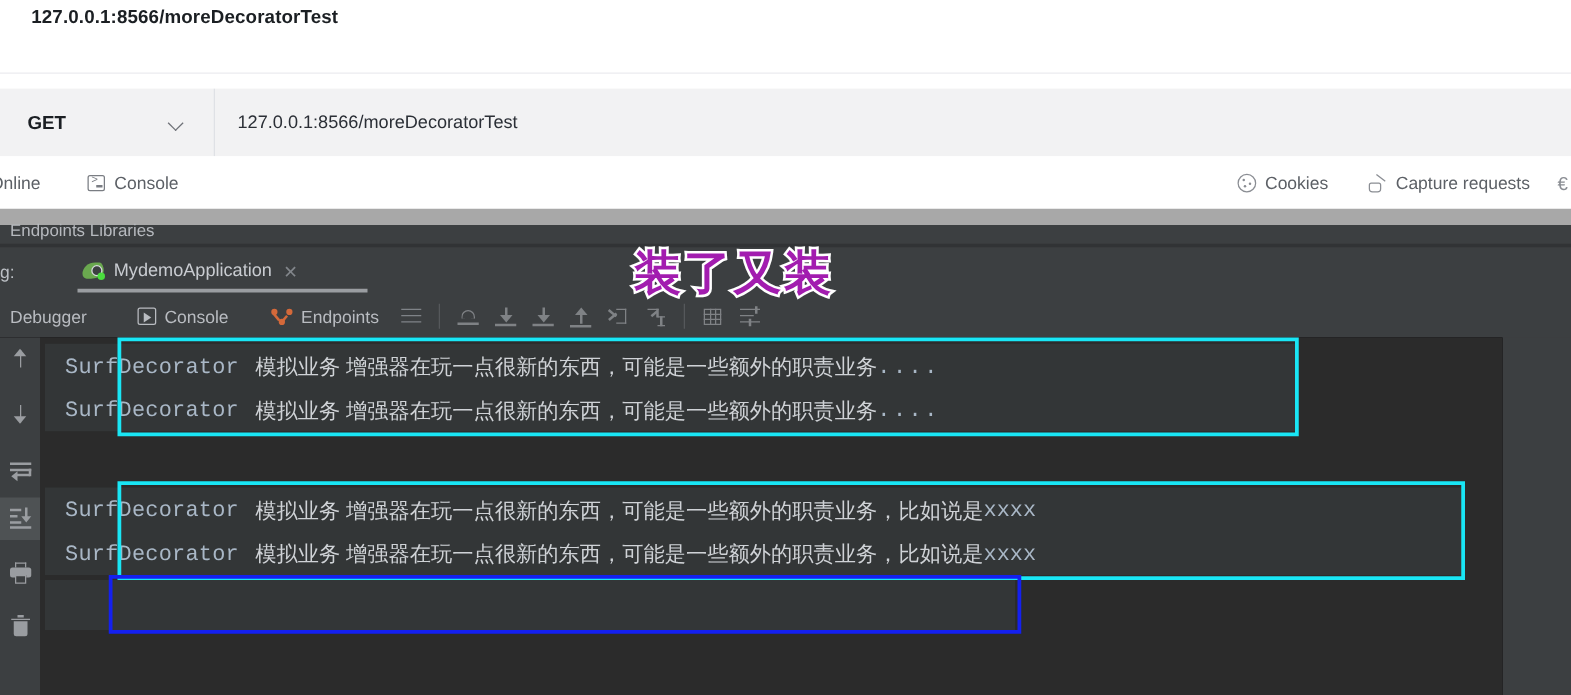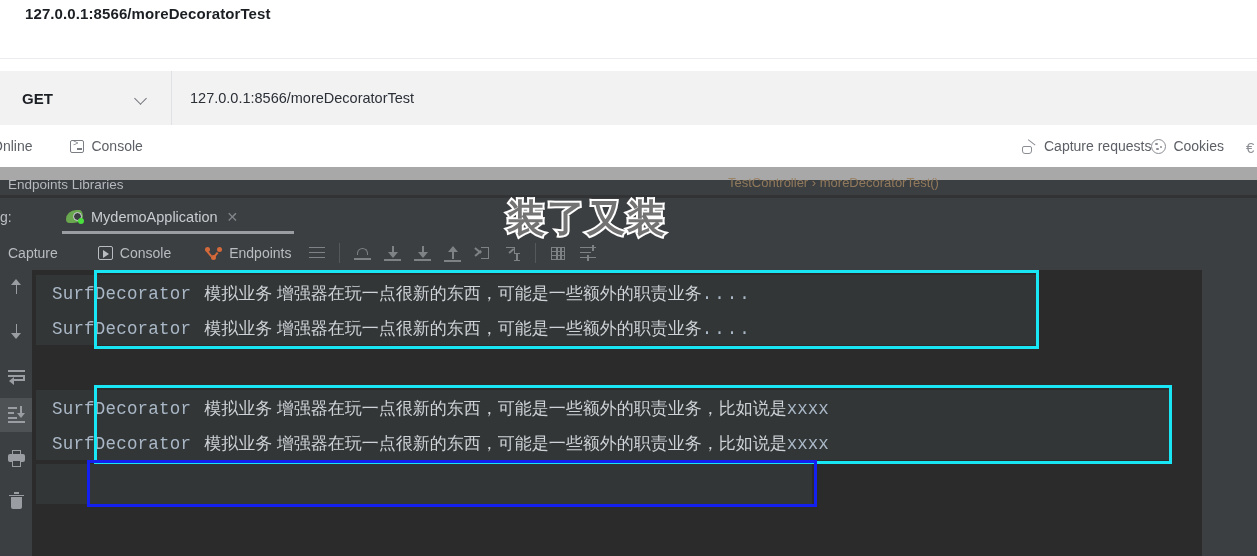--- a/index.html
+++ b/index.html
@@ -154,21 +154,21 @@
 
   .hl-box { position:absolute; pointer-events:none; }
   .hl-cyan { border:3px solid #19e6f5; }
   .hl-blue { border:3px solid #1420f0; }
 
   .sel-bg { position:absolute; background:#333637; }
 
   .watermark {
     position:absolute; left:507px; top:193px;
     font-size:38px; font-weight:bold;
-    color:#737373;
+    color:#a21caf;
     letter-spacing:2px;
     -webkit-text-stroke:4px #ffffff;
     paint-order: stroke fill;
     font-family:"DejaVu Sans", sans-serif;
     z-index:5;
   }
 </style>
 </head>
 <body>
 
@@ -192,63 +192,62 @@
     <div class="tool-item" style="margin-left:-8px;">
       <span class="lbl">Online</span>
     </div>
     <div class="tool-item" style="margin-left:38px;">
       <span class="ic ic-console"></span>
       <span class="lbl">Console</span>
     </div>
 
     <div style="flex:1"></div>
 
-    <div class="tool-item" style="margin-left:32px;">
-      <span class="ic ic-capture"></span>
-      <span class="lbl">Capture requests</span>
-    </div>
     <div class="tool-item">
       <span class="ic ic-cookie">
         <i style="left:3px;top:3px;width:2.2px;height:2.2px;"></i>
         <i style="left:7.5px;top:6px;width:2.4px;height:2.4px;"></i>
         <i style="left:4px;top:8.5px;width:2.2px;height:2.2px;"></i>
       </span>
       <span class="lbl">Cookies</span>
     </div>
+    <div class="tool-item" style="margin-left:32px;">
+      <span class="ic ic-capture"></span>
+      <span class="lbl">Capture requests</span>
+    </div>
     <div class="tool-item" style="margin-left:22px;margin-right:-4px;">
       <span class="ic ic-euro">€</span>
     </div>
   </div>
 
   <div class="gray-sep"></div>
 </div>
 
 <div class="ide">
 
   <div class="ext-lib">Endpoints Libraries</div>
-  <div class="breadcrumb">TestController › moreDecoratorTest()</div>
   <div class="proj-strip"></div>
 
   <div class="tabbar">
     <span class="tab-prefix">g:</span>
     <div class="tab-active">
       <span class="spring-icon">
         <span class="leaf"></span>
           <span class="dot"></span>
           <span class="run"></span>
       </span>
       <span class="tab-label">MydemoApplication</span>
       <span class="tab-close">✕</span>
     </div>
   </div>
 
   <div class="dbgbar">
     <div class="dbgbar-items" style="left:8px;">
       <div class="dbg-tab">
-        <span>Capture</span>
+        <span>Debugger</span>
       </div>
       <div class="dbg-tab" style="margin-left:40px;">
         <span class="ic-play-sq"></span>
         <span>Console</span>
       </div>
       <div class="dbg-tab" style="margin-left:34px;">
         <span class="ic-endpoints">
           <i style="left:0px;top:1px;"></i>
           <i style="left:6px;top:9px;"></i>
           <i style="left:12px;top:1px;"></i>

